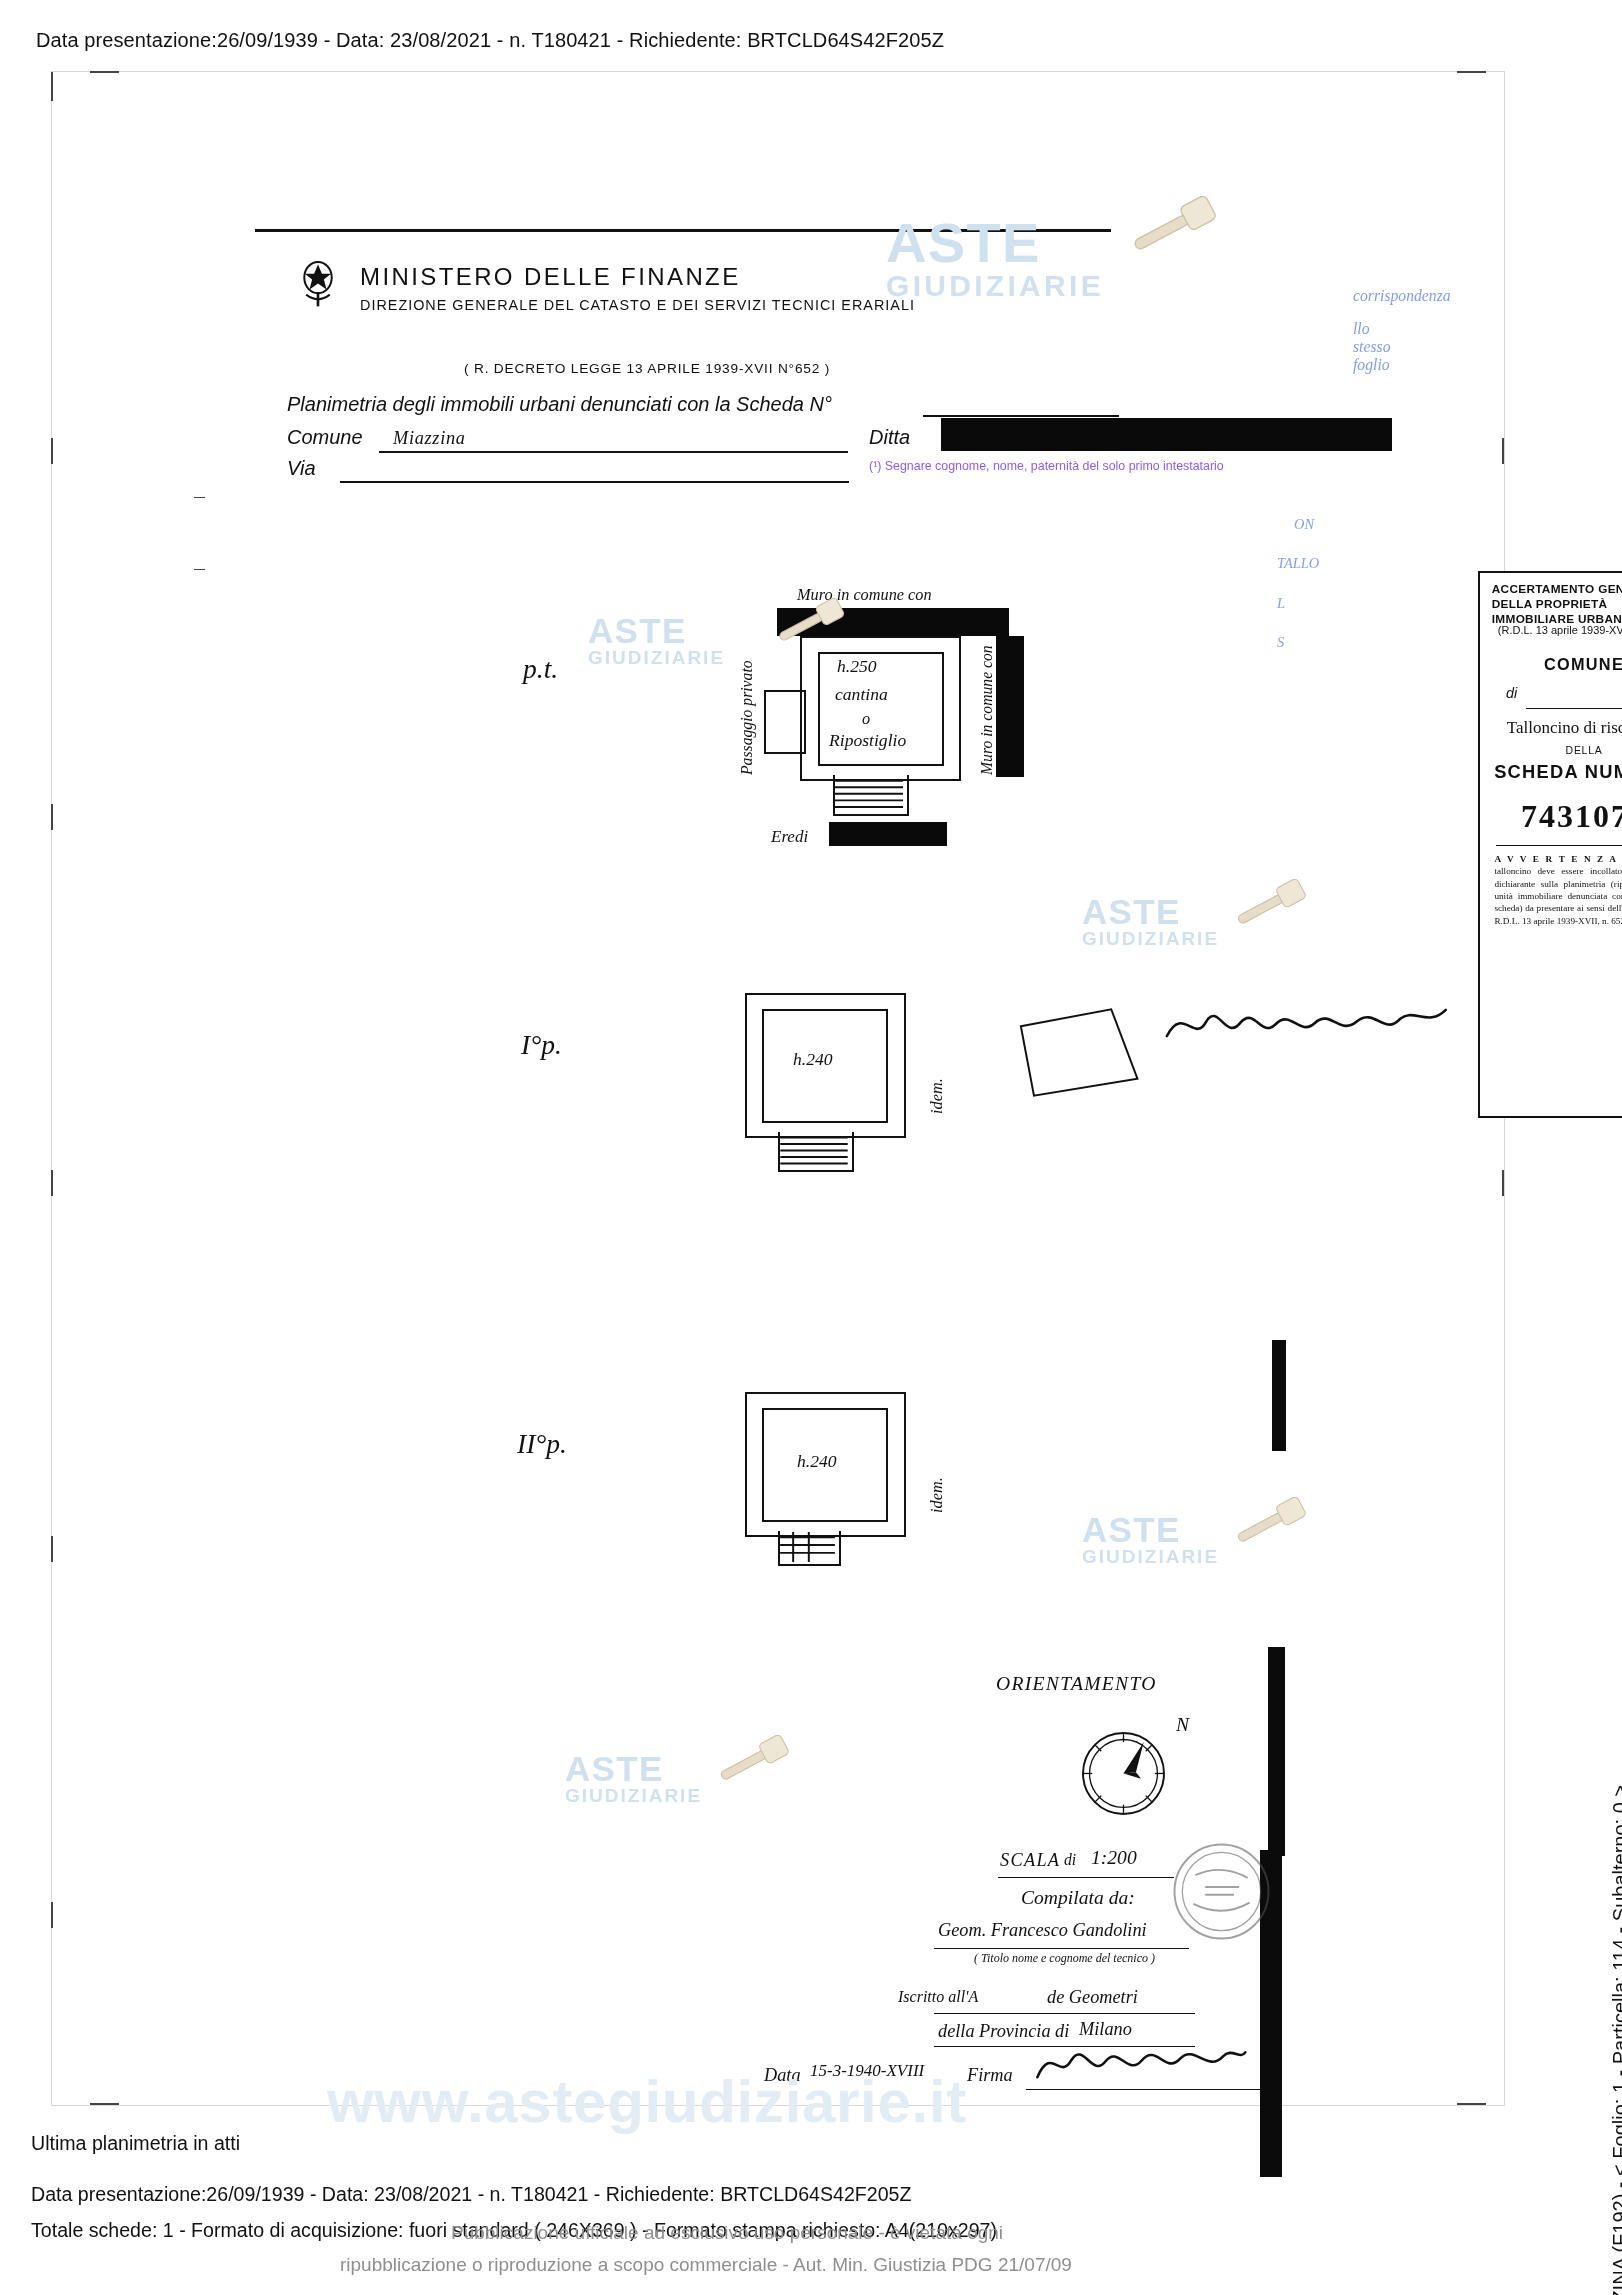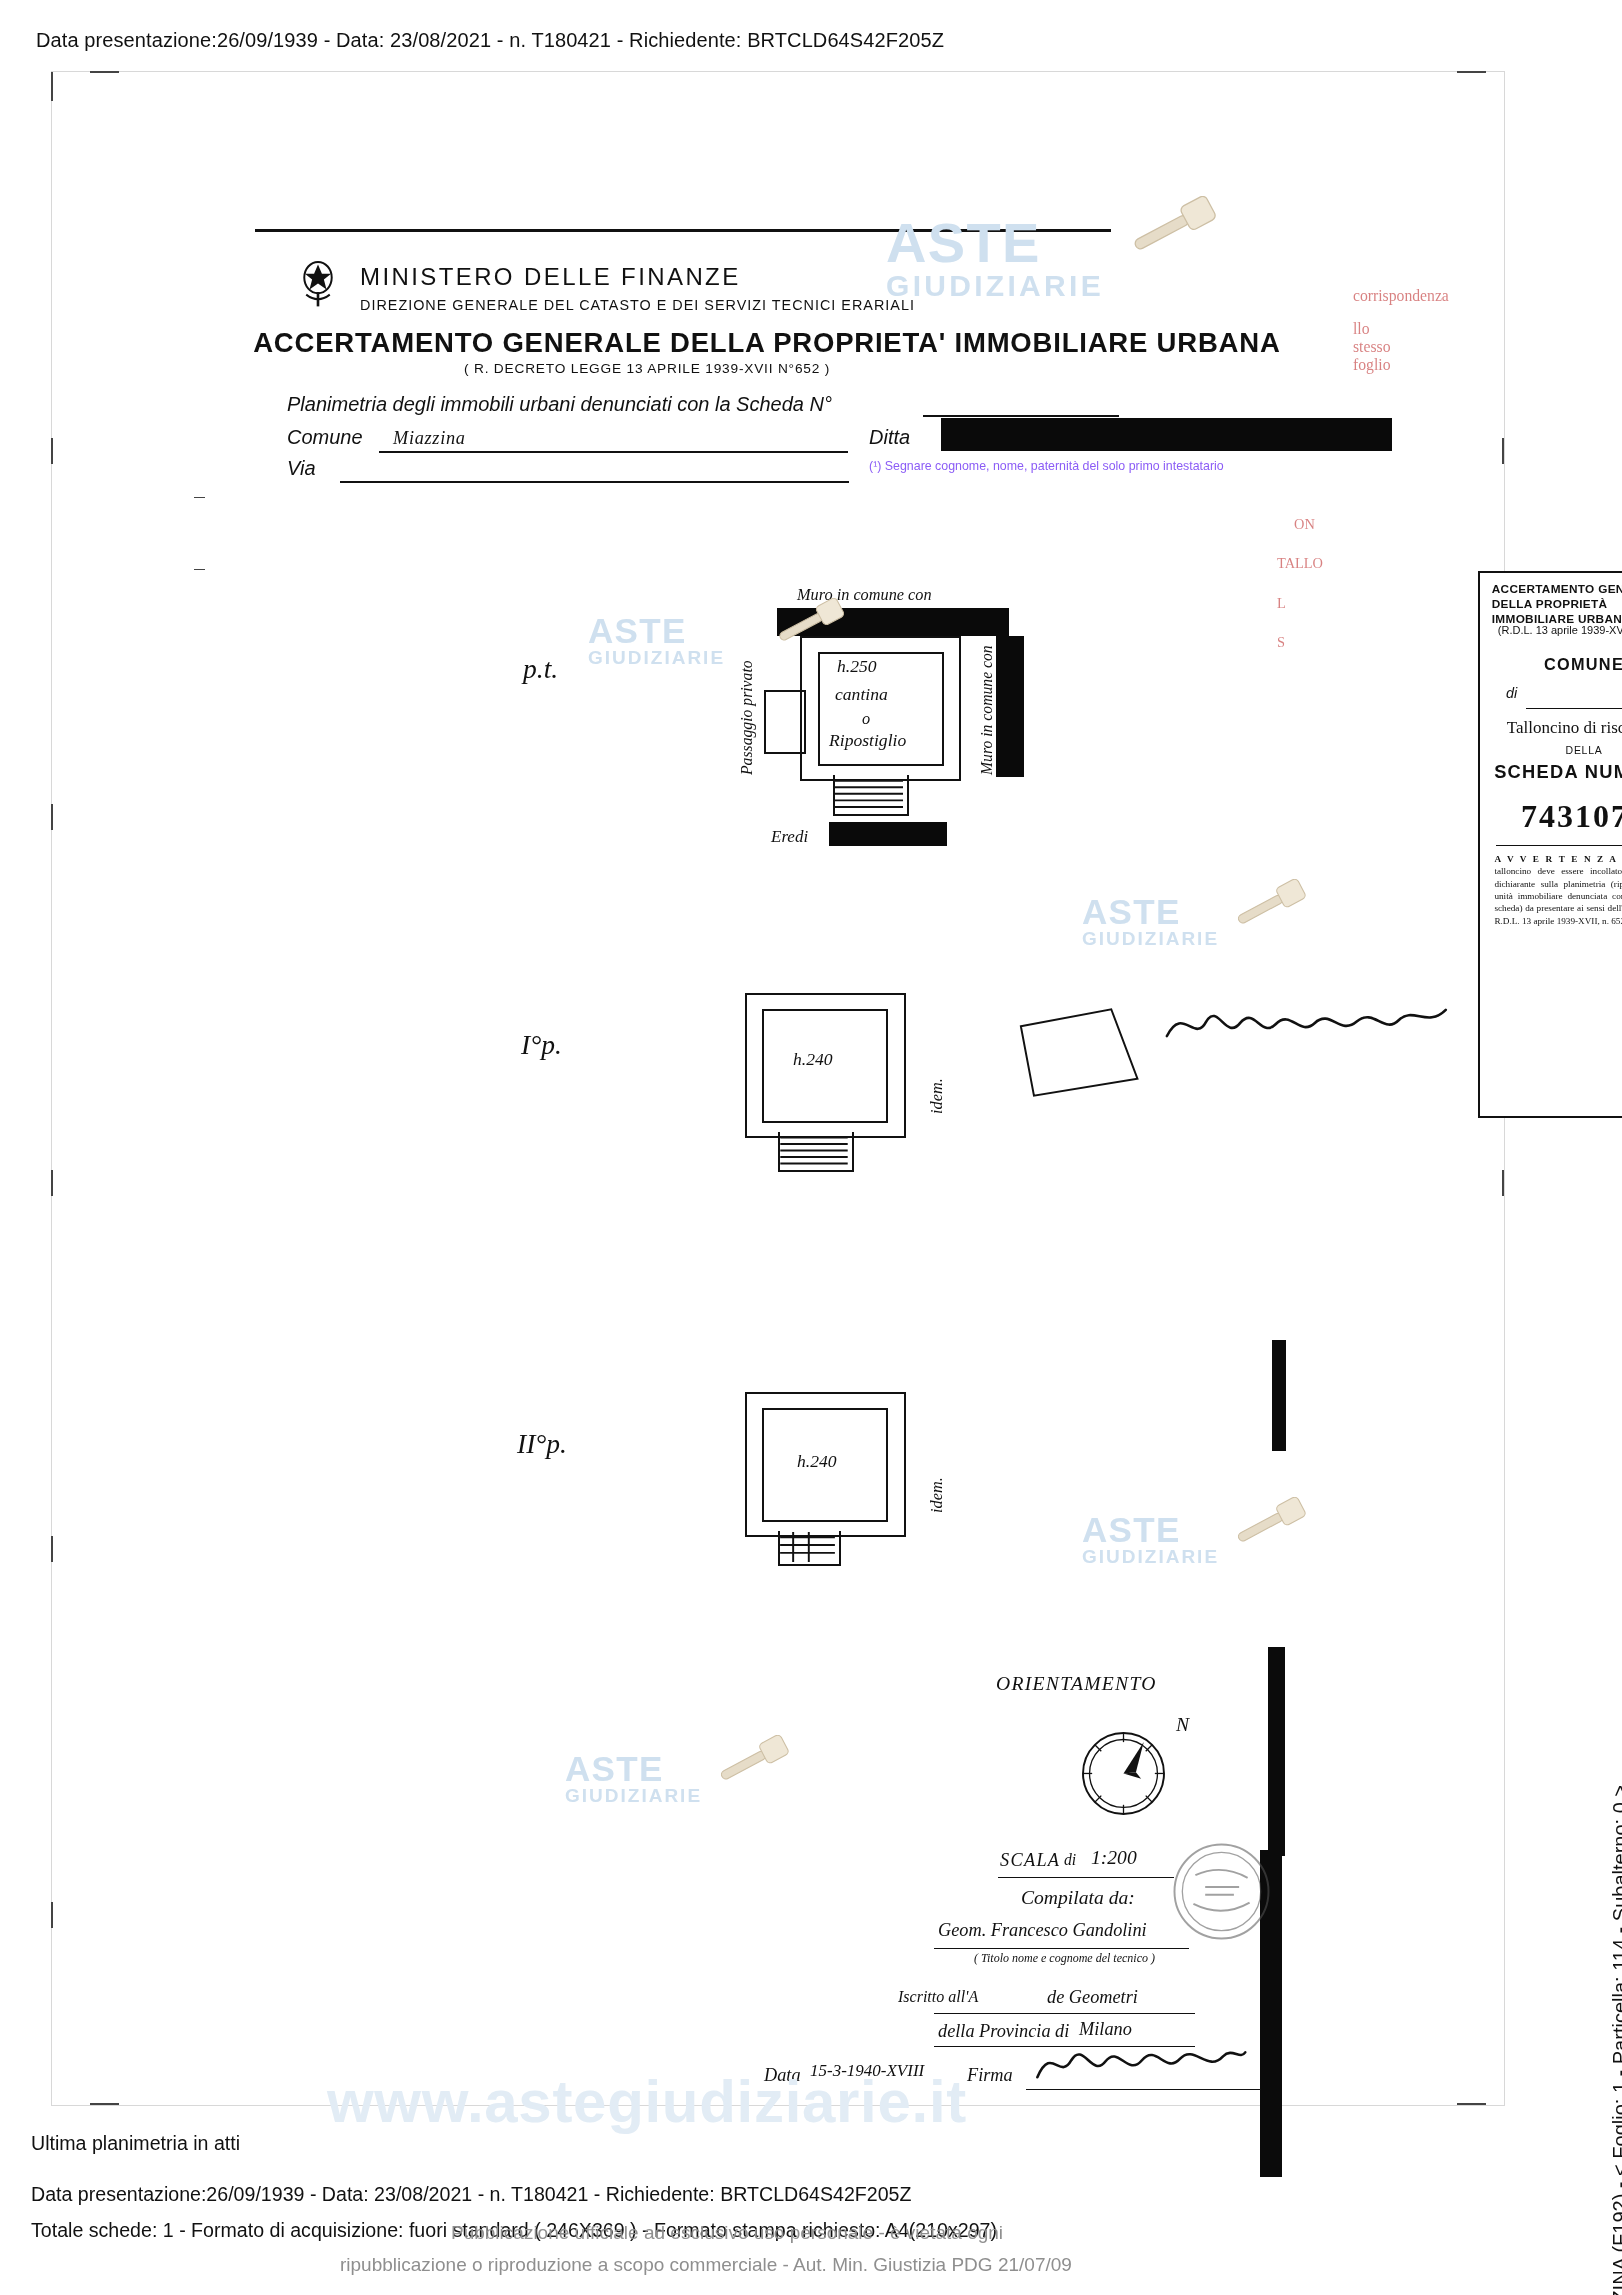--- a/index.html
+++ b/index.html
@@ -321,24 +321,25 @@
   .tg-avvertenza {
     position: absolute; left: 14.4px; top: 280px; width: 178px;
     font-size: 9.2px; line-height: 1.34; color: #111; text-align: justify;
     font-family: "Liberation Serif", serif;
   }
   .tg-avvertenza b { letter-spacing: 0.7px; }
 
   
   .ghost {
     position: absolute;
-    color: #b91c1c;
+    color: #1d4ed8;
     font-size: 15.7px;
     font-family: "Liberation Serif", serif;
     opacity: .55;
+    font-style: italic;
   }
 
   
   .floorlabel {
     position: absolute;
     font-family: "Liberation Serif", serif;
     font-style: italic;
     font-size: 27.5px;
     color: #111;
   }
@@ -439,21 +440,20 @@
       <svg width="42" height="51" viewBox="0 0 64 78">
         <ellipse cx="32" cy="30" rx="21" ry="24" fill="none" stroke="#111" stroke-width="3"></ellipse>
         <path d="M32 10 L38 24 L52 24 L41 33 L45 48 L32 39 L19 48 L23 33 L12 24 L26 24 Z" fill="#111"></path>
         <path d="M14 56 Q32 70 50 56" fill="none" stroke="#111" stroke-width="3"></path>
         <rect x="30" y="52" width="4" height="22" fill="#111"></rect>
       </svg>
     </div>
 
     <div class="h-ministero">MINISTERO DELLE FINANZE</div>
     <div class="h-direzione">DIREZIONE GENERALE DEL CATASTO E DEI SERVIZI TECNICI ERARIALI</div>
-    <div class="h-accertamento">ACCERTAMENTO GENERALE DELLA PROPRIETA' IMMOBILIARE URBANA</div>
     <div class="h-decreto">( R. DECRETO LEGGE  13  APRILE  1939-XVII  N°652 )</div>
 
     <div class="line-plan">Planimetria  degli  immobili  urbani  denunciati  con la  Scheda N°</div>
     <div class="rule-scheda"></div>
 
     <div class="lbl-comune">Comune</div>
     <div class="val-comune">Miazzina</div>
     <div class="rule-comune"></div>
 
     <div class="lbl-ditta">Ditta</div>

